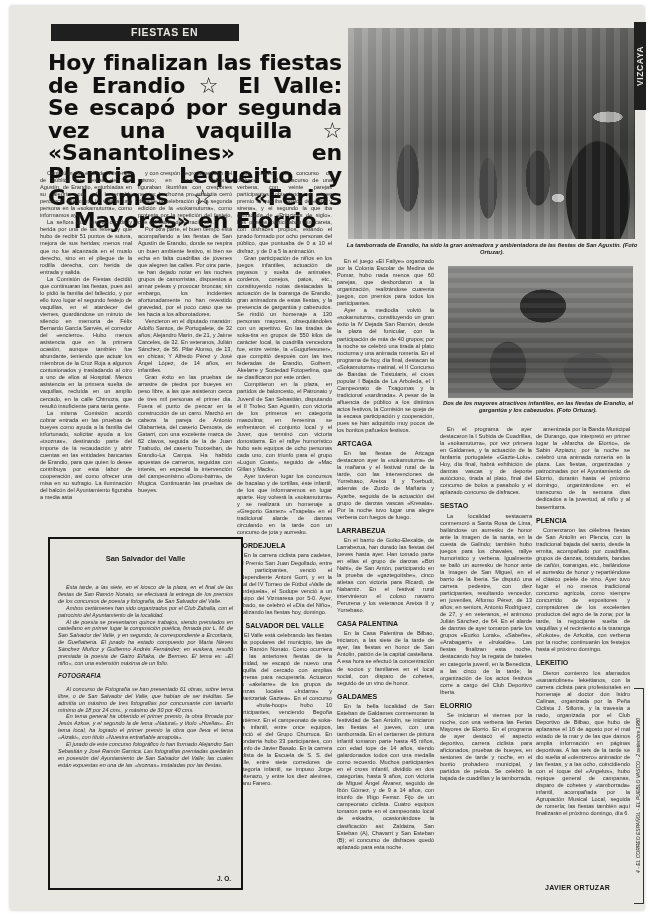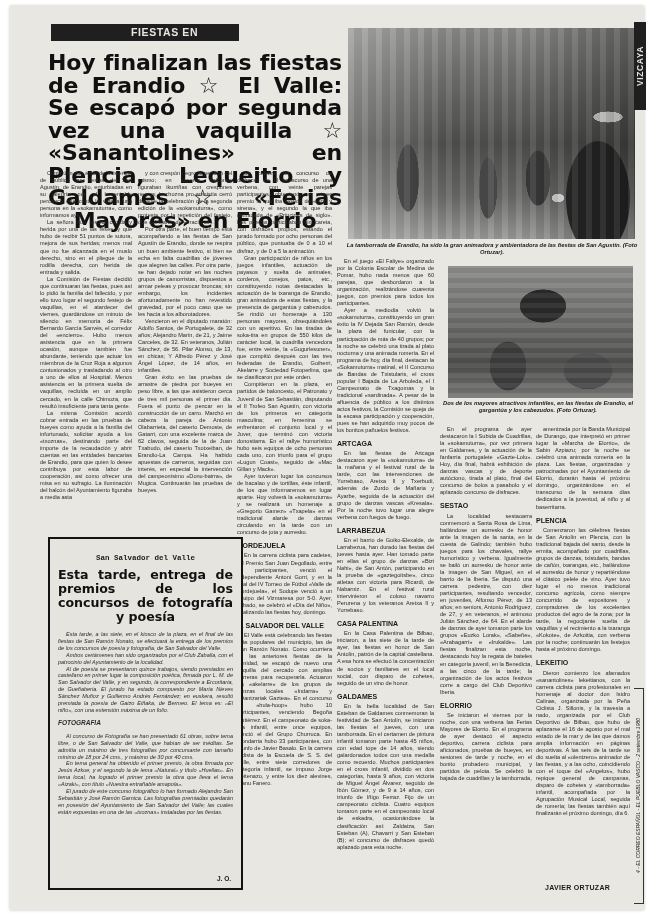--- a/index.html
+++ b/index.html
@@ -88,21 +88,21 @@
     border: 1px solid #333; border-right: none;
     writing-mode: vertical-rl; transform: rotate(180deg);
     font-size: 5px; line-height: 9px; color: #222; text-align: center; font-style: italic;
   }
 
   .box {
     position: absolute; left: 38px; top: 531px; width: 195px; height: 353px;
     border: 2px solid #141414; background: #e6e4de;
     padding: 7px 8px;
   }
-  .box .kicker { font-size: 7.5px; font-weight: bold; text-align: center; margin: 8px 0 6px; font-family: Liberation Mono, monospace; }
+  .box .kicker { font-size: 7.5px; font-weight: bold; text-align: center; margin: 8px 0 21px; }
   .box .box-head {
     font-family: "DejaVu Sans", sans-serif; font-weight: bold; font-size: 12.6px; line-height: 14px;
     text-align: justify; text-align-last: center; color: #111; margin-bottom: 7px;
   }
   .box .body { font-size: 5.5px; line-height: 6.9px; font-style: italic; text-align: justify; color: #2a2a2a; }
   .box .body p { text-indent: 8px; }
   .box .body h5 { font-size: 6.5px; font-weight: bold; font-style: italic; margin: 6px 0 6px 0; }
   .box .sig { position: absolute; right: 10px; bottom: 6px; font-size: 6.5px; font-weight: bold; }
 
   .byline {
@@ -175,21 +175,20 @@
     <h4>PLENCIA</h4>
     <p>Comenzaron las célebres fiestas de San Antolín en Plencia, con la tradicional bajada del santo, desde la ermita, acompañado por cuadrillas, grupos de danzas, txistularis, bandas de cañón, txarangas, etc., bailándose el aurresku de honor y repartiéndose el clásico pelele de vino. Ayer tuvo lugar el no menos tradicional concurso agrícola, como siempre concurrido de expositores y compradores de los excelentes productos del agro de la zona; por la tarde, la regocijante suelta de vaquillas y el recimiento a la txaranga «Kokote», de Azkoitia, con verbena por la noche; continuarán los festejos hasta el próximo domingo.</p>
     <h4>LEKEITIO</h4>
     <p>Dieron comienzo los afamados «sanantolines» lekeitianos, con la carrera ciclista para profesionales en homenaje al doctor don Isidro Calinas, organizada por la Peña Ciclista J. Sillonis, y la travesía a nado, organizada por el Club Deportivo de Bilbao, que hubo de aplazarse el 16 de agosto por el mal estado de la mar y de las que damos amplia información en páginas deportivas. A las seis de la tarde se dio suelta al «olentzero» animador de las fiestas, y a las ocho, coincidiendo con el toque del «Angelus», hubo repique general de campanas, disparo de cohetes y «tamborrada» infantil, acompañada por la Agrupación Musical Local, seguida de romería; las fiestas también aquí finalizarán el próximo domingo, día 6.</p>
   </div>
 
   <div class="byline">JAVIER ORTUZAR</div>
 
   <div class="box">
     <div class="kicker">San Salvador del Valle</div>
-    <div class="box-head">Esta tarde, entrega de premios de los concursos de fotografía y poesía</div>
     <div class="body">
       <p>Esta tarde, a las siete, en el kiosco de la plaza, en el final de las fiestas de San Ramón Nonato, se efectuará la entrega de los premios de los concursos de poesía y fotografía, de San Salvador del Valle.</p>
       <p>Ambos certámenes han sido organizados por el Club Zaballa, con el patrocinio del Ayuntamiento de la localidad.</p>
       <p>Al de poesía se presentaron quince trabajos, siendo premiados en castellano en primer lugar la composición poética, firmada por L. M. de San Salvador del Valle, y en segundo, la correspondiente a Ercoritaria, de Gueñaberia. El jurado ha estado compuesto por María Nieves Sánchez Muñoz y Guillermo Andrés Fernández; en euskera, resultó premiada la poesía de Gaizo Eiñaka, de Bermeo. El tema es: «El niño», con una extensión máxima de un folio.</p>
       <h5>FOTOGRAFIA</h5>
       <p>Al concurso de Fotografía se han presentado 61 obras, sobre tema libre, o de San Salvador del Valle, que habían de ser inéditas. Se admitía un máximo de tres fotografías por concursante con tamaño mínimo de 18 por 24 cms., y máximo de 30 por 40 cms.</p>
       <p>En tema general ha obtenido el primer premio, la obra firmada por Jesús Azkue, y el segundo la de lema «Natural» y título «Huellas». En tema local, ha logrado el primer premio la obra que lleva el lema «Aizaki», con título «Nuestra entrañable amapola».</p>
       <p>El jurado de este concurso fotográfico lo han formado Alejandro San Sebastián y José Ramón Garnica. Las fotografías premiadas quedarán en posesión del Ayuntamiento de San Salvador del Valle; las cuales están expuestas en una de las «txoznas» instaladas por las fiestas.</p>
     </div>
     <div class="sig">J. O.</div>

